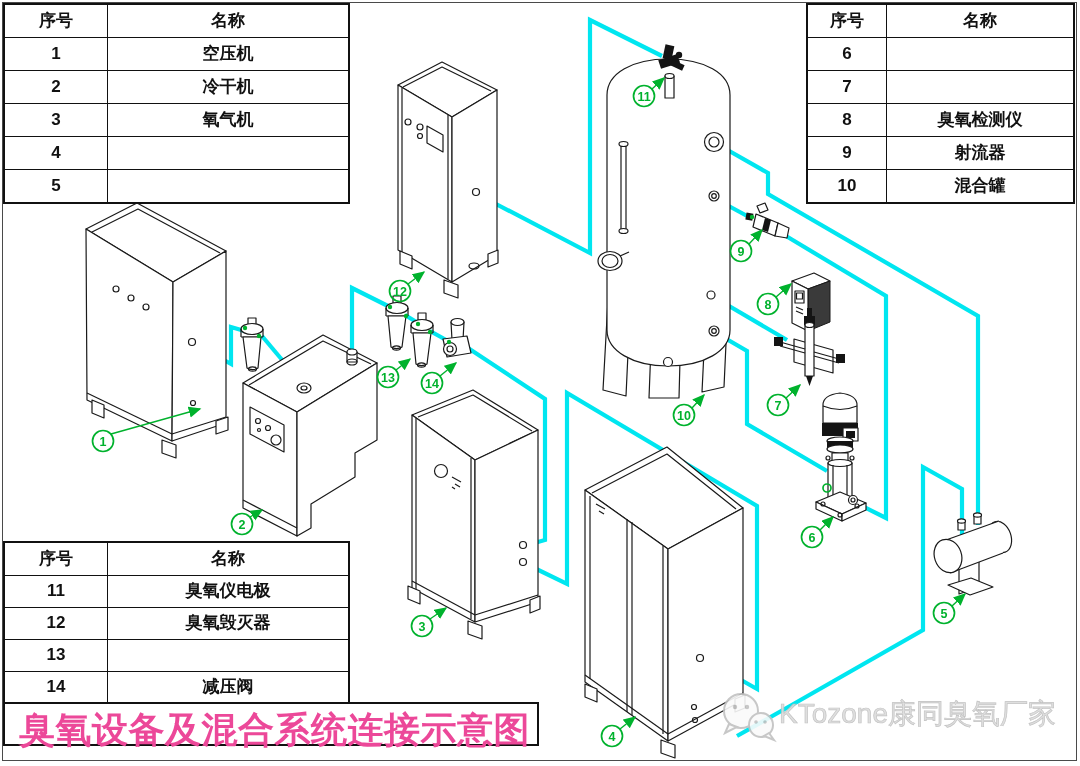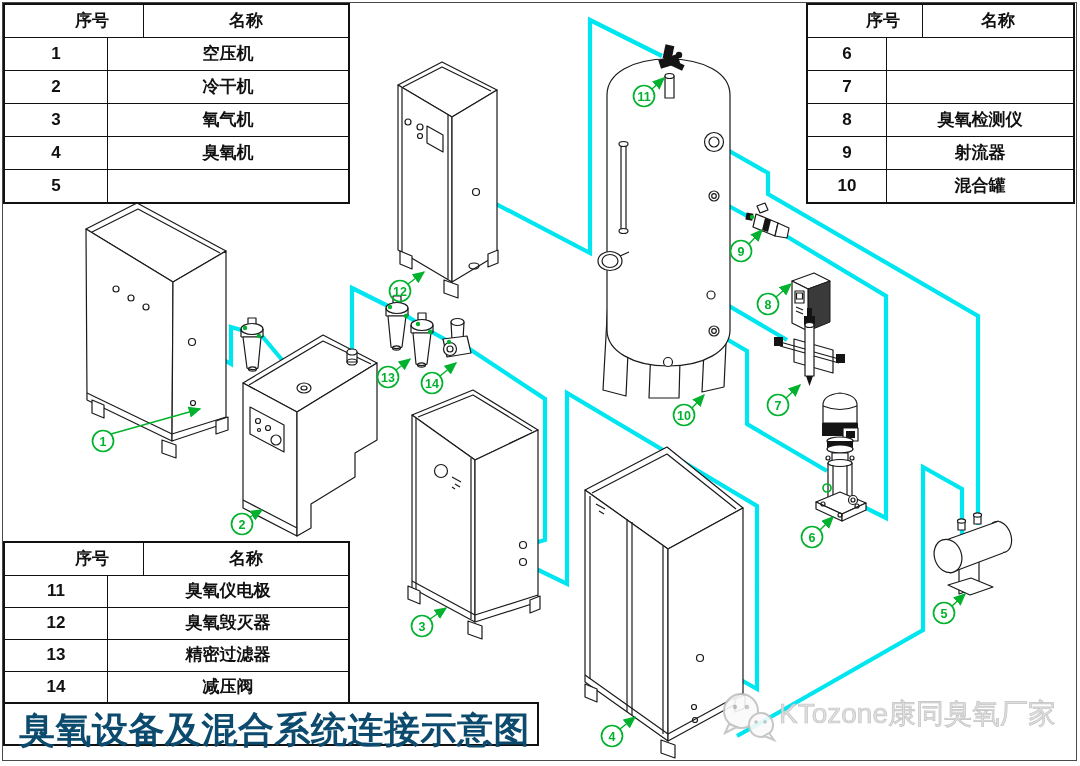--- a/index.html
+++ b/index.html
@@ -16,29 +16,29 @@
   .co{stroke:#00b22d;stroke-width:1.7px;fill:none;}
   .coline{stroke:#00b22d;stroke-width:1.4px;fill:none;}
   .cotext{fill:#00b22d;font:bold 12.5px "Liberation Sans","DejaVu Sans",sans-serif;text-anchor:middle;}
   .wmtext{fill:#dcdcdc;stroke:#bdbdbd;stroke-width:0.7px;font:28px "Liberation Sans","DejaVu Sans",sans-serif;}
   .wmshape{fill:#fafafa;stroke:#c2c2c2;stroke-width:2px;}
   .wmeye{fill:#c2c2c2;stroke:none;}
   .tbl{position:absolute;border:2px solid #111;background:#fff;box-sizing:border-box;
        font-weight:bold;color:#111;text-align:center;}
   .tr{display:flex;border-top:1.5px solid #111;height:32px;line-height:31px;font-size:17px;}
   .tr:first-child{border-top:none;}
-  .tbl .hd{font-size:17px;margin-left:36px;}
+  .tbl .hd{font-size:17px;}
   .c1{border-right:1.5px solid #111;box-sizing:border-box;}
   .c2{flex:1;}
   #tbl-tl .c1,#tbl-bl .c1{width:103px;}
   #tbl-tr .c1{width:79px;}
   #tbl-bl .tr{height:31px;line-height:30px;}
   #tbl-bl .tr:first-child{height:32px;line-height:31px;}
   #titlebox{position:absolute;left:3px;top:702px;width:536px;height:44px;border:2px solid #111;
-            box-sizing:border-box;background:#fff;font-weight:bold;font-size:36px;color:#0c4a6e;
+            box-sizing:border-box;background:#fff;font-weight:bold;font-size:36px;color:#ec4899;
             line-height:51px;padding-left:14px;letter-spacing:0.5px;white-space:nowrap;}
 </style>
 </head>
 <body>
 
 <div id="stage">
 
 <svg width="1080" height="766" viewBox="0 0 1080 766">
   <defs>
     <marker id="ah" orient="auto" markerWidth="11" markerHeight="9" refX="8" refY="4">
@@ -399,21 +399,20 @@
   <div class="tr">
     <div class="c1">2</div>
     <div class="c2">冷干机</div>
   </div>
   <div class="tr">
     <div class="c1">3</div>
     <div class="c2">氧气机</div>
   </div>
   <div class="tr">
     <div class="c1">4</div>
-    <div class="c2">臭氧机</div>
   </div>
   <div class="tr">
     <div class="c1">5</div>
   </div>
 </div>
 
 <div class="tbl" id="tbl-tr" style="left:806px;top:3px;width:269px;">
   <div class="tr hd">
     <div class="c1">序号</div>
     <div class="c2">名称</div>
@@ -446,21 +445,20 @@
   <div class="tr">
     <div class="c1">11</div>
     <div class="c2">臭氧仪电极</div>
   </div>
   <div class="tr">
     <div class="c1">12</div>
     <div class="c2">臭氧毁灭器</div>
   </div>
   <div class="tr">
     <div class="c1">13</div>
-    <div class="c2">精密过滤器</div>
   </div>
   <div class="tr">
     <div class="c1">14</div>
     <div class="c2">减压阀</div>
   </div>
 </div>
 
 <div id="titlebox">臭氧设备及混合系统连接示意图</div>
 
 <div id="border"></div>

